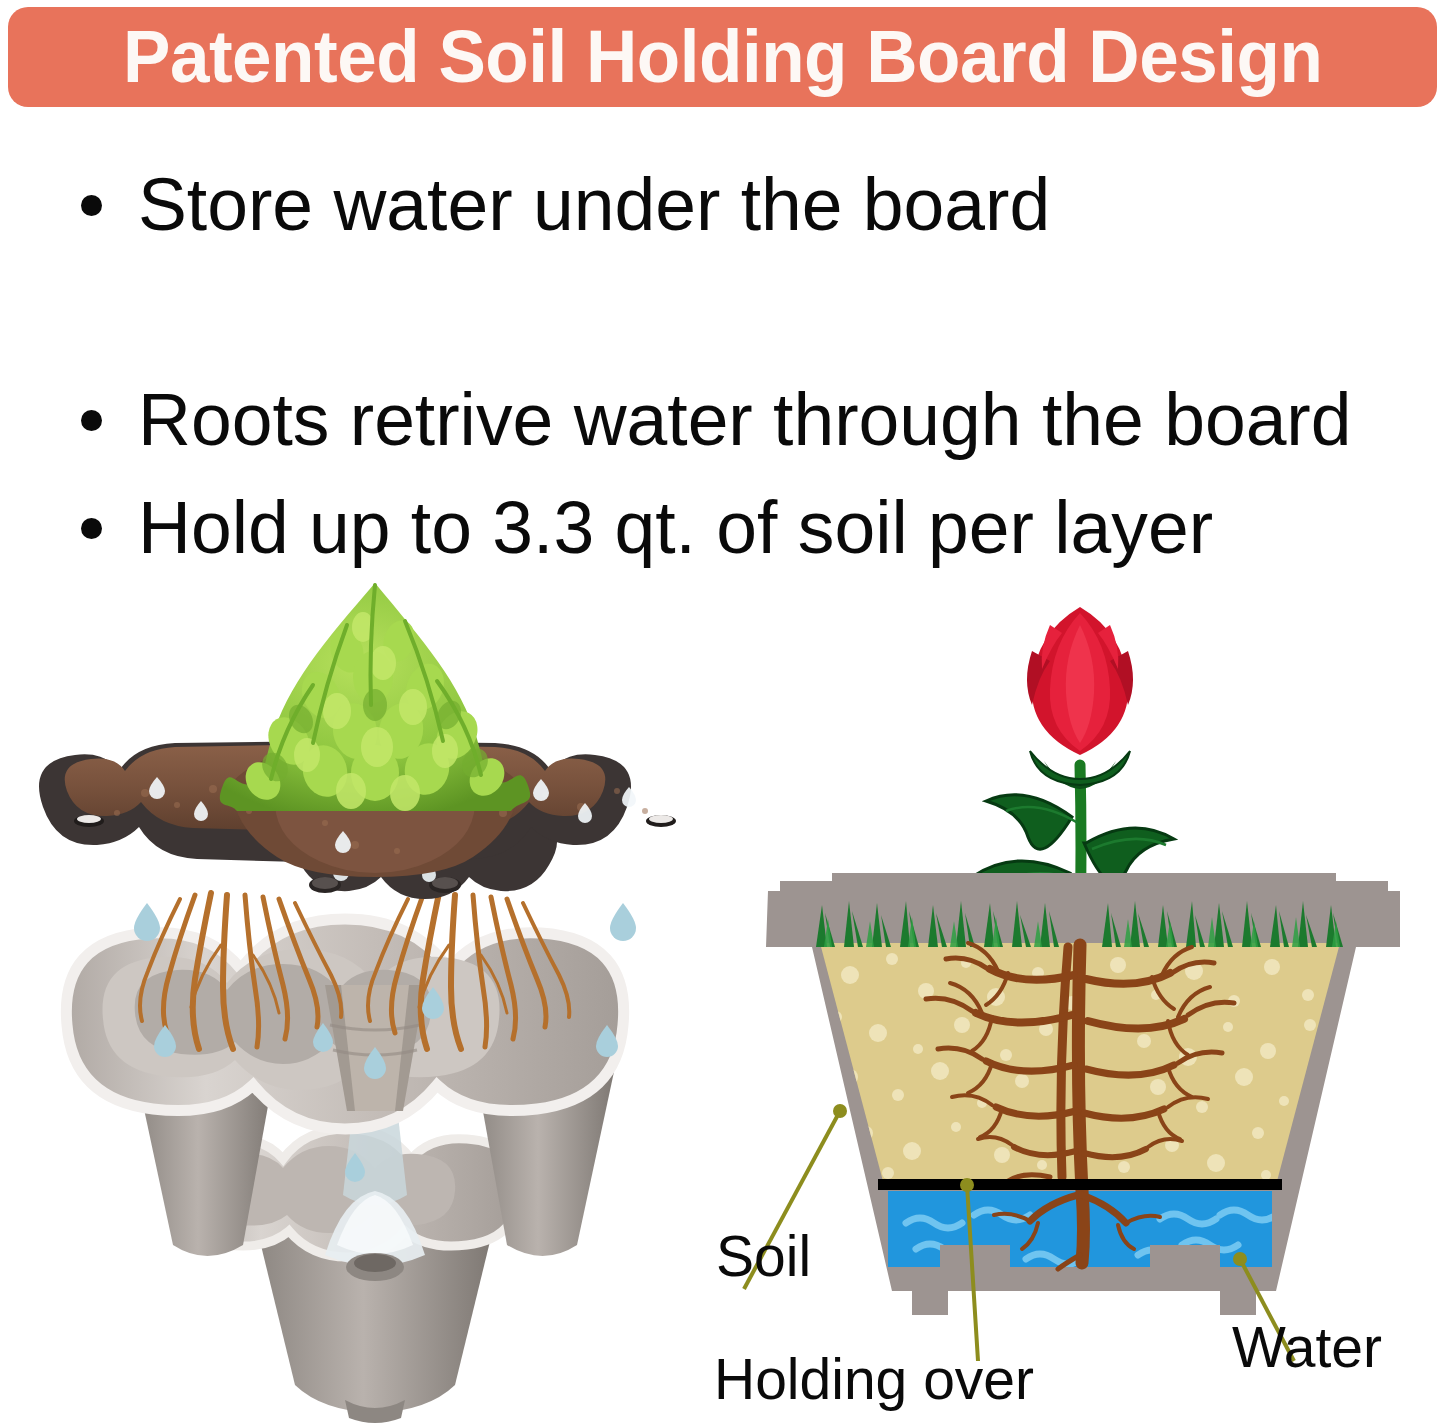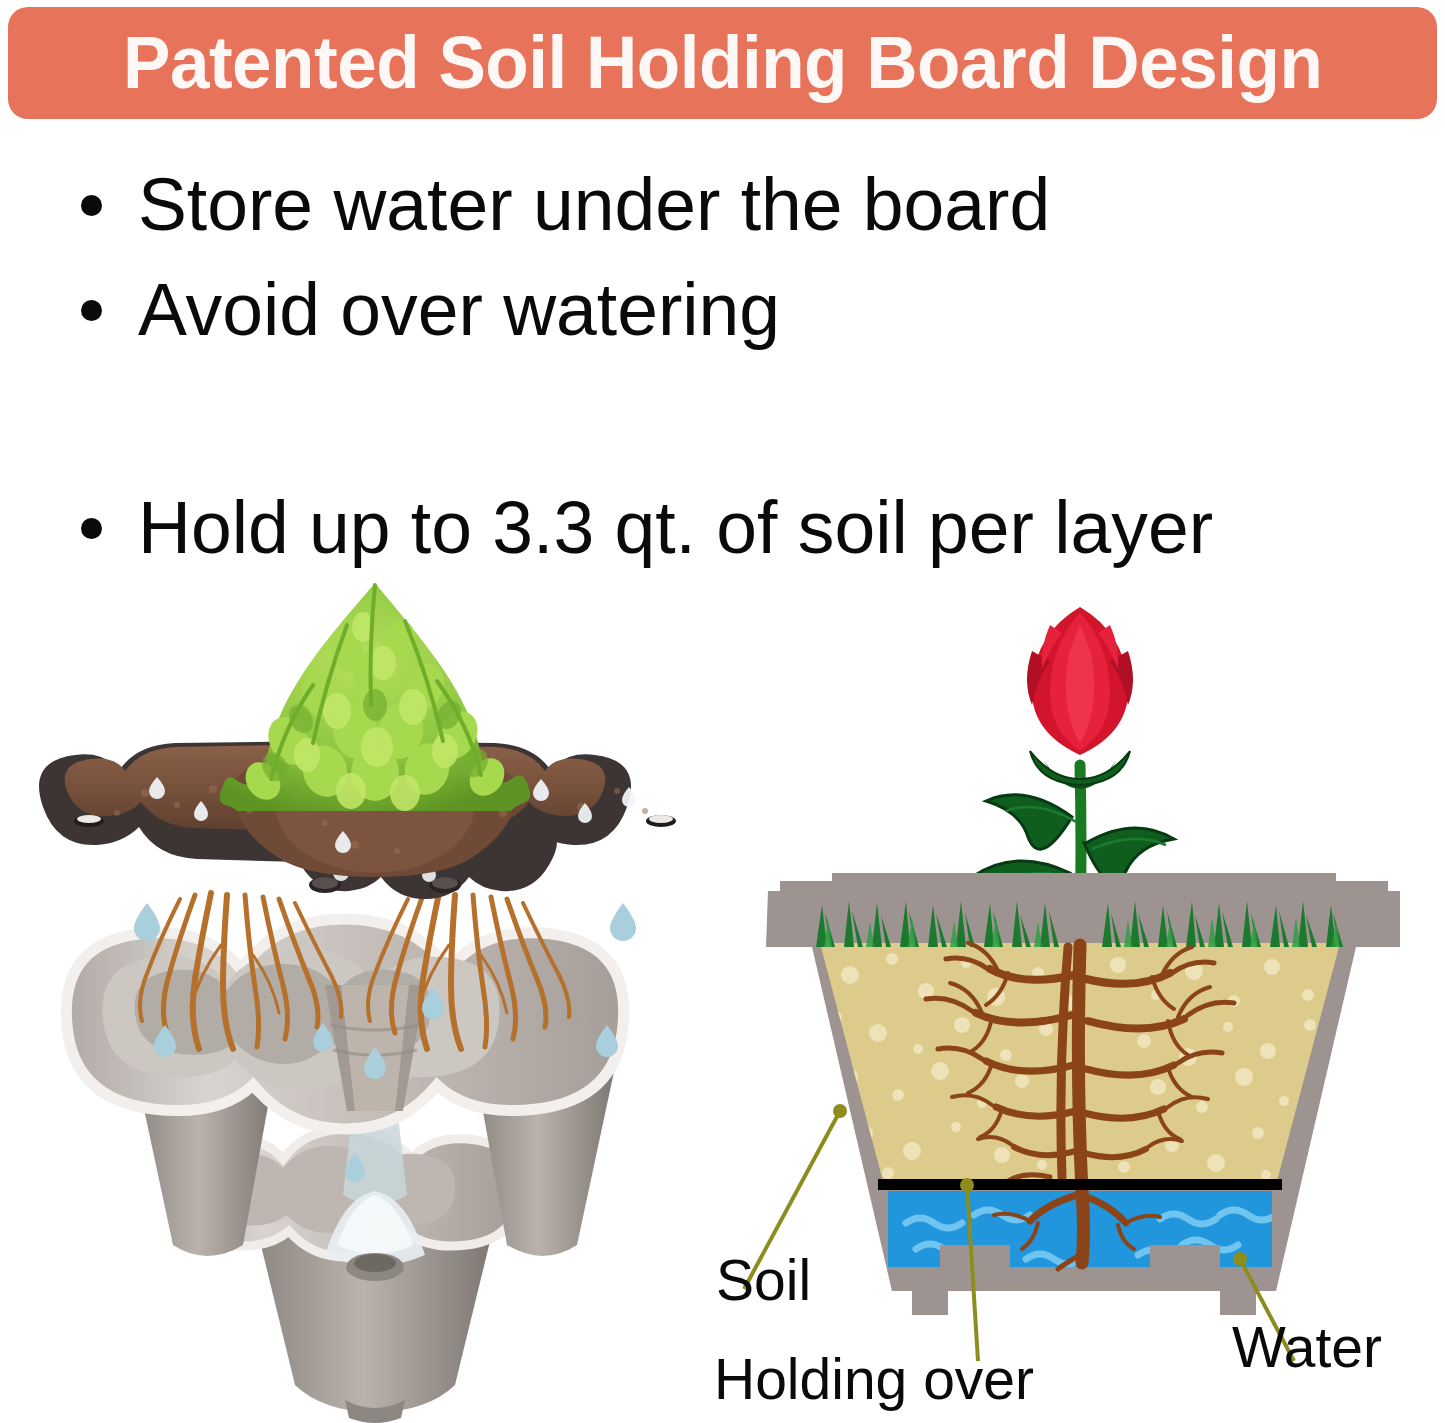--- a/index.html
+++ b/index.html
@@ -14,21 +14,21 @@
     overflow: hidden;
     font-family: "Liberation Sans", sans-serif;
   }
 
   
   #header-banner {
     position: absolute;
     left: 8px;
     top: 7px;
     width: 1429px;
-    height: 112px;
+    height: 100px;
     background: #e8735b;
     border-radius: 20px;
     display: flex;
     align-items: center;
     justify-content: center;
     box-sizing: border-box;
   }
   #header-title {
     color: #fdf8f5;
     font-family: "Liberation Sans Narrow", "Liberation Sans", sans-serif;
@@ -96,43 +96,43 @@
 
   
   .callout-label {
     position: absolute;
     color: #0a0a0a;
     font-family: "Liberation Sans Narrow", "Liberation Sans", sans-serif;
     font-size: 57px;
     line-height: 58px;
     white-space: nowrap;
   }
-  #callout-soil          { left: 716px; top: 1227px; margin-top: 24px; }
+  #callout-soil          { left: 716px; top: 1227px; }
   #callout-holding-board { left: 714px; top: 1350px; }
   #callout-water         { left: 1232px; top: 1318px; }
 </style>
 </head>
 <body>
 
 <div id="header-banner">
   <div id="header-title">Patented Soil Holding Board Design</div>
 </div>
 
 <div id="feature-list">
 
   <div class="feature-row" id="feature-row-0">
     <span class="feature-bullet"></span>
     <span class="feature-text">Store water under the board</span>
   </div>
 
-  <div class="feature-row" id="feature-row-1">
+
+  <div class="feature-row" id="feature-row-2">
     <span class="feature-bullet"></span>
-    <span class="feature-text">Avoid over watering</span>
+    <span class="feature-text">Roots retrive water through the board</span>
   </div>
-
 
   <div class="feature-row" id="feature-row-3">
     <span class="feature-bullet"></span>
     <span class="feature-text">Hold up to 3.3 qt. of soil per layer</span>
   </div>
 
 </div>
 
 <div id="figures">
 

